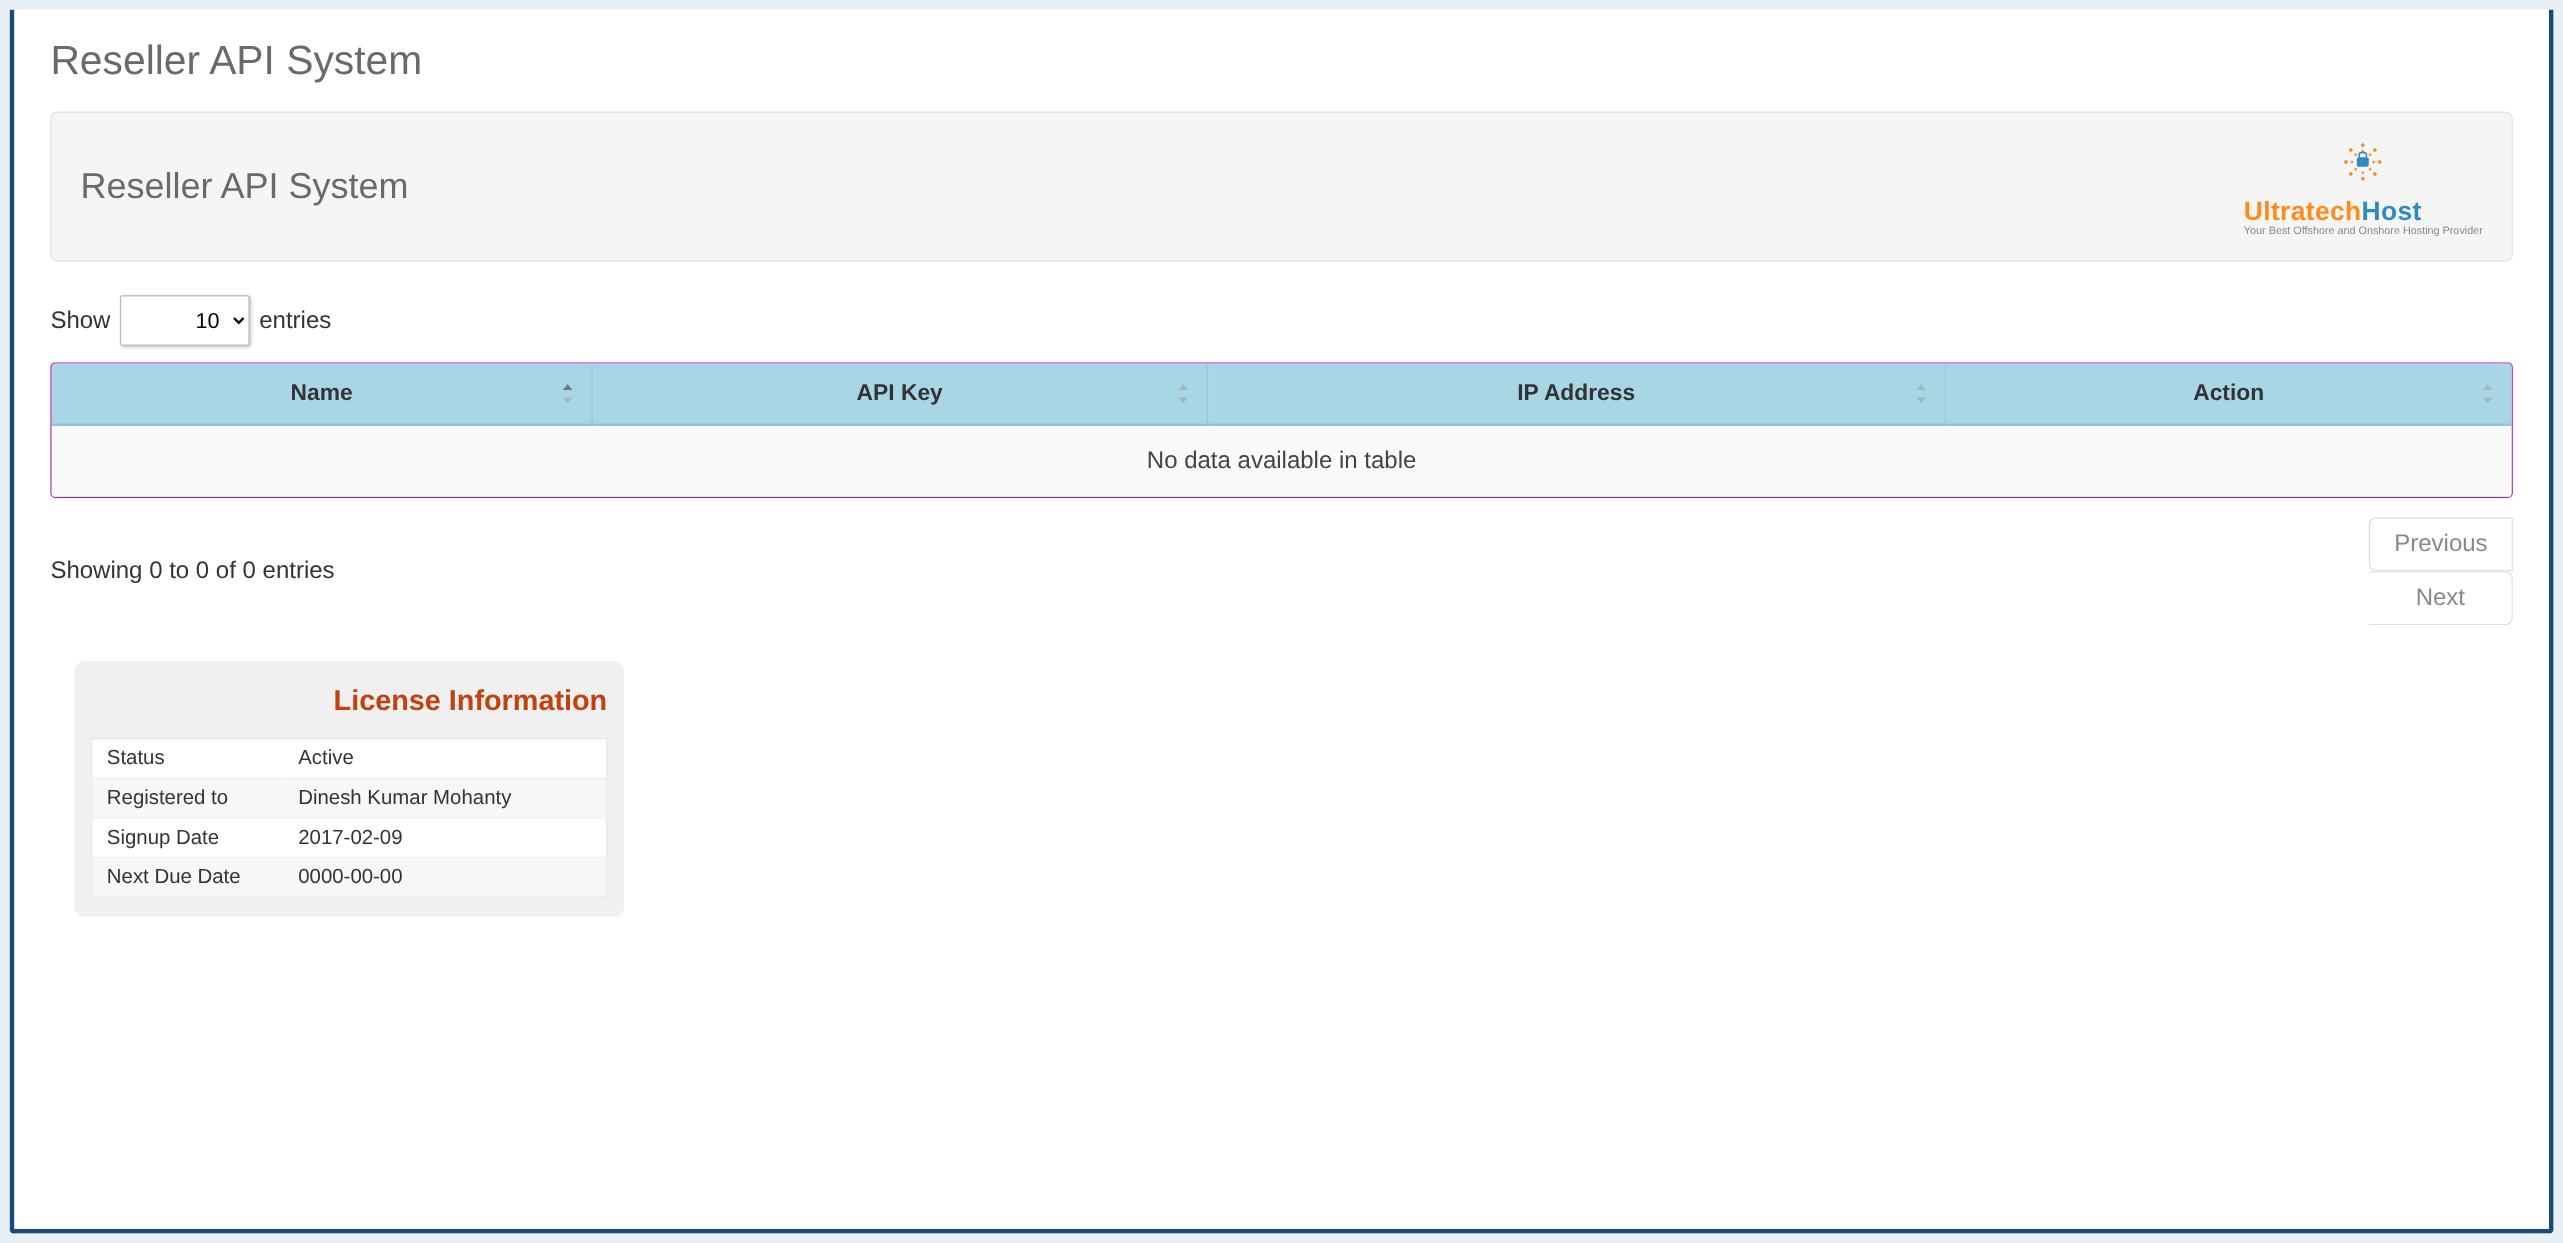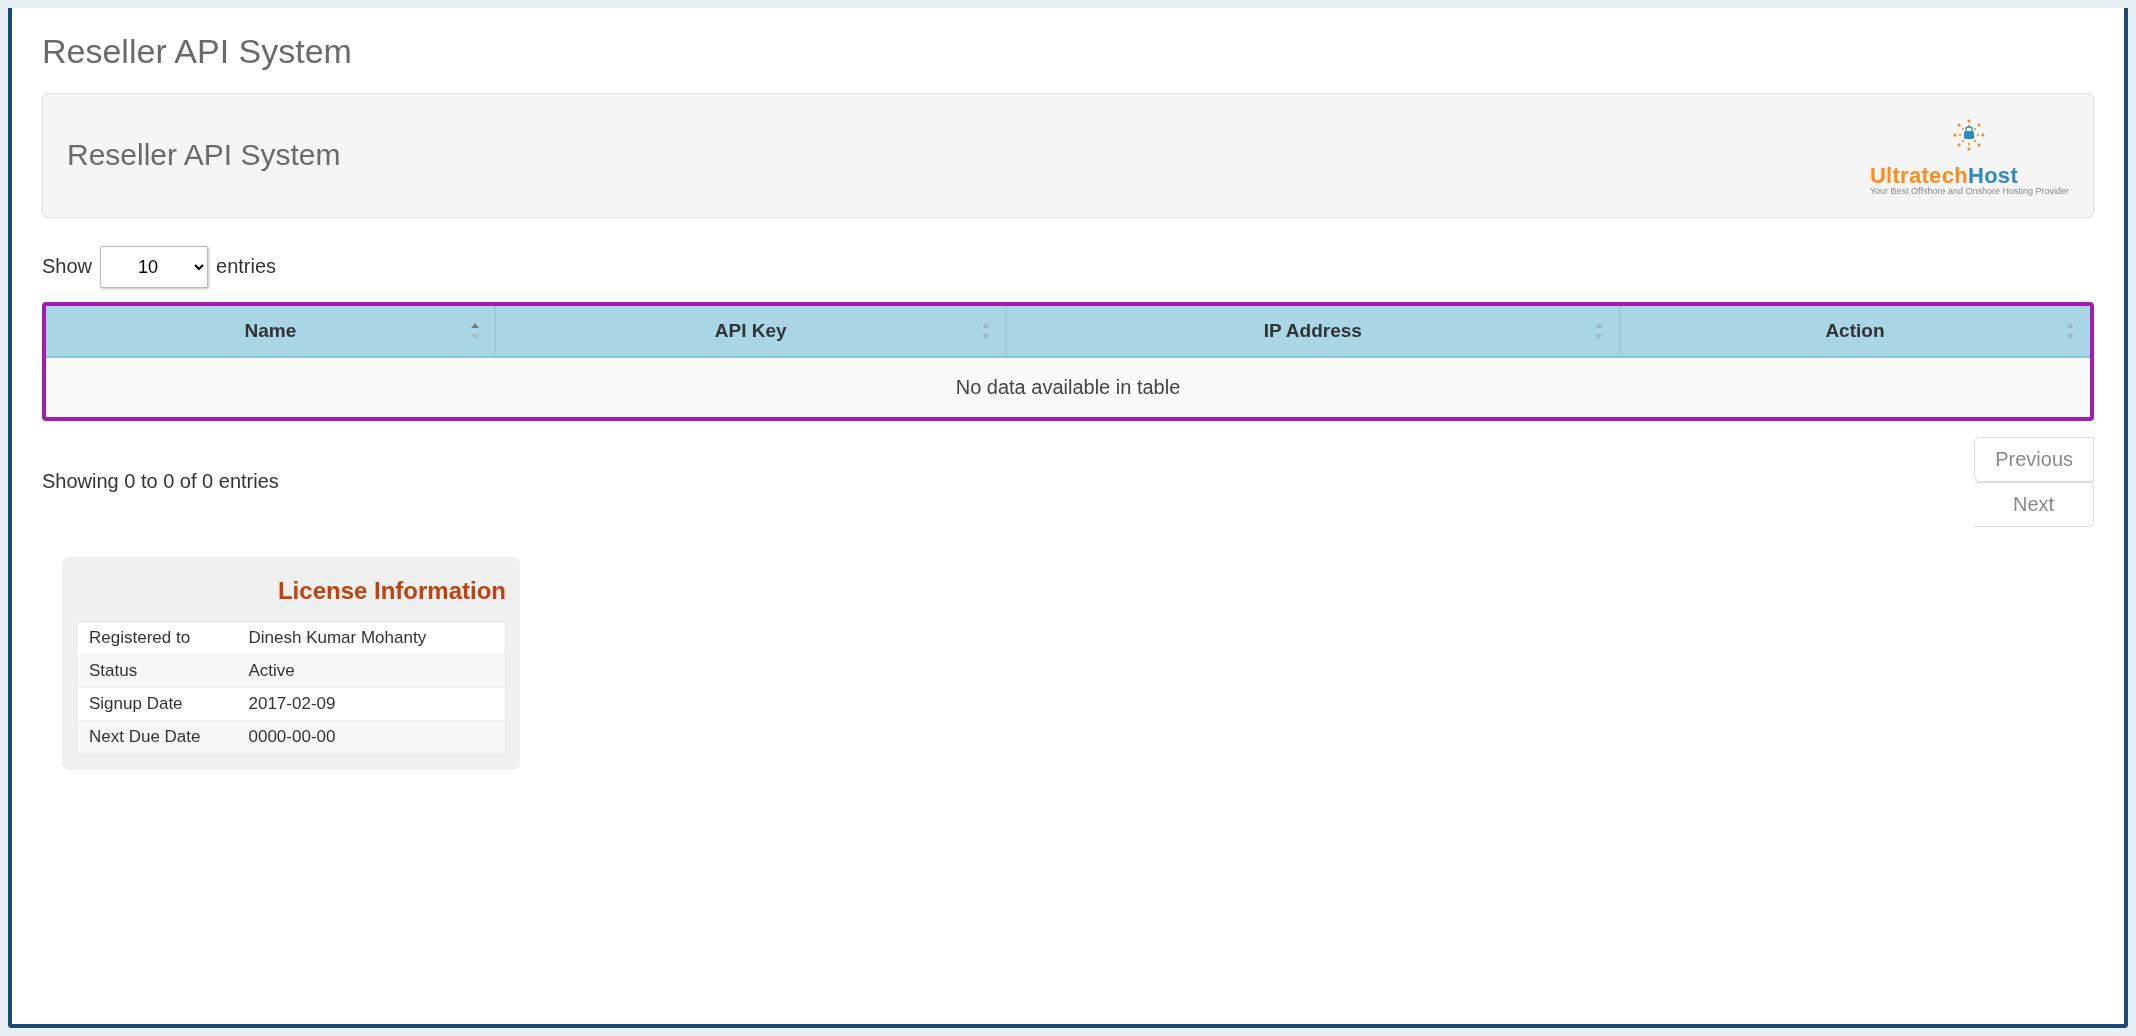--- a/index.html
+++ b/index.html
@@ -64,36 +64,36 @@
 .length-control { display: flex; align-items: center; gap: 8px; }
 .length-select {
   width: 108px;
   height: 42px;
   font-size: 18px;
   padding: 4px 8px;
   border: 1px solid #bbb;
   border-radius: 2px;
   background: #fff;
   box-shadow: 1px 1px 3px rgba(0,0,0,0.25);
-  text-align: center;
+  text-align: right;
 }
 .search-control { display: flex; align-items: center; gap: 10px; }
 .search-input {
   width: 250px;
   height: 42px;
   border: 1px solid #ccc;
   border-radius: 4px;
   padding: 4px 10px;
   font-size: 18px;
 }
 .data-table {
   width: 100%;
   border-collapse: separate;
   border-spacing: 0;
-  border: 4px solid #a21caf;
+  border: 1px solid #a21caf;
   border-radius: 4px;
   overflow: hidden;
   margin-bottom: 16px;
 }
 .data-table thead th {
   background: #a9d6e5;
   border-right: 1px solid #8fc5d8;
   border-bottom: 2px solid #8fc5d8;
   padding: 14px 18px;
   font-size: 19px;
@@ -280,26 +280,26 @@
       <button class="page-btn">Previous</button>
       <button class="page-btn">Next</button>
     </div>
   </div>
 
   <div class="license-card">
     <div class="license-title">License Information</div>
     <table class="license-table">
       <tbody>
           <tr>
+        <td>Status</td>
+        <td>Active</td>
+      </tr>
+      <tr>
         <td>Registered to</td>
         <td>Dinesh Kumar Mohanty</td>
-      </tr>
-      <tr>
-        <td>Status</td>
-        <td>Active</td>
       </tr>
       <tr>
         <td>Signup Date</td>
         <td>2017-02-09</td>
       </tr>
       <tr>
         <td>Next Due Date</td>
         <td>0000-00-00</td>
       </tr>
     </tbody>

